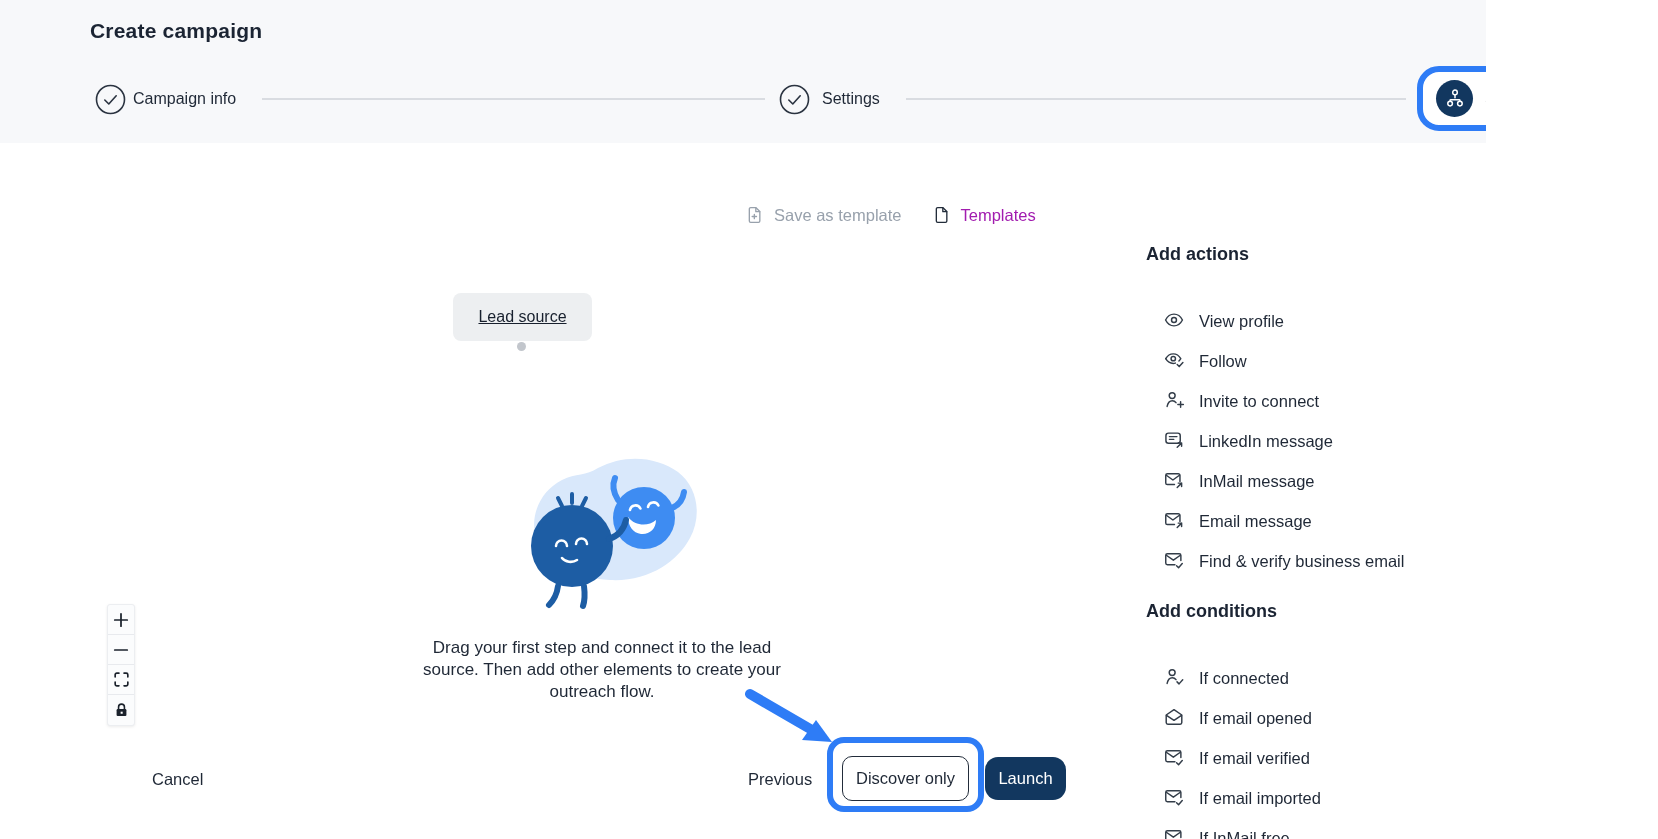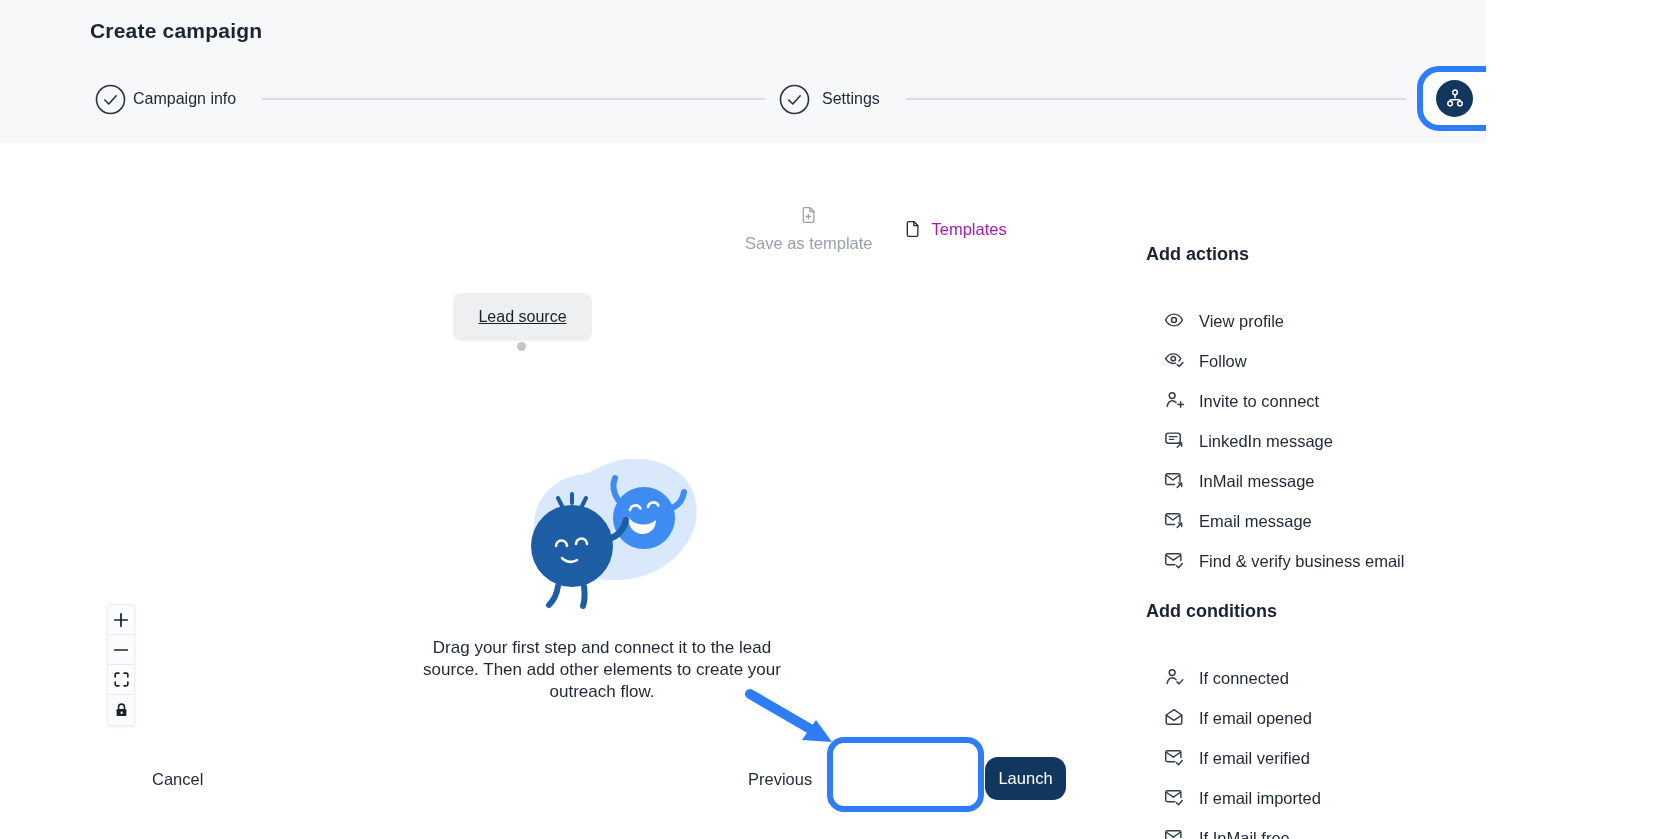--- a/index.html
+++ b/index.html
@@ -15,21 +15,21 @@
   .connector { position:absolute; height:1.5px; background:#d9dce1; top:98px; }
   .step-highlight { position:absolute; left:1417px; top:66px; width:202px; height:65px;
       border:6px solid #2e7cf6; border-radius:22px; background:#ffffff;
       display:flex; align-items:center; gap:12px; padding-left:13px; }
   .seq-badge { width:37px; height:37px; border-radius:50%; background:#12375f; display:flex; align-items:center; justify-content:center; flex:0 0 auto; }
   .step-highlight .step-active-label { font-size:16.5px; color:#1f2836; }
 
   
   .canvas-toolbar { position:absolute; left:745px; top:205px; display:flex; align-items:center; gap:30px; }
   .tool-btn { display:flex; align-items:center; gap:9px; font-size:16.5px; cursor:default; }
-  .tool-btn.muted { color:#98a1ac;flex-direction:column; }
+  .tool-btn.muted { color:#98a1ac; }
   .tool-btn.dark { color:#a21caf; }
 
   
   .lead-node { position:absolute; left:453px; top:293px; width:139px; height:48px; background:#edeff1;
       border-radius:8px; display:flex; align-items:center; justify-content:center;
       font-size:16px; color:#18202e;text-decoration:underline; }
   .lead-port { position:absolute; left:517px; top:342px; width:9px; height:9px; border-radius:50%; background:#c2c6cc; }
 
   
   .illus { position:absolute; left:500px; top:446px; }
@@ -189,20 +189,21 @@
             <rect x="5.8" y="10.2" width="12.4" height="8.8" rx="1.4" fill="currentColor"></rect>
             <rect x="10.9" y="13.5" width="2.6" height="2.6" fill="#fff"></rect>
           </svg>
         </span>
       </button>
     </div>
 
   <div class="cancel-link">Cancel</div>
   <div class="previous-link">Previous</div>
   <div class="discover-ring"></div>
+  <button class="discover-btn">Discover only</button>
   <button class="launch-btn">Launch</button>
 
   <div class="arrow-anno">
     <svg width="100" height="64" viewBox="0 0 100 64">
       <path d="M10 8L72 44" stroke="#2e7cf6" stroke-width="10" stroke-linecap="round"></path>
       <polygon points="92,56 62,54 76,34" fill="#2e7cf6"></polygon>
     </svg>
   </div>
 
   <div class="sidebar">

